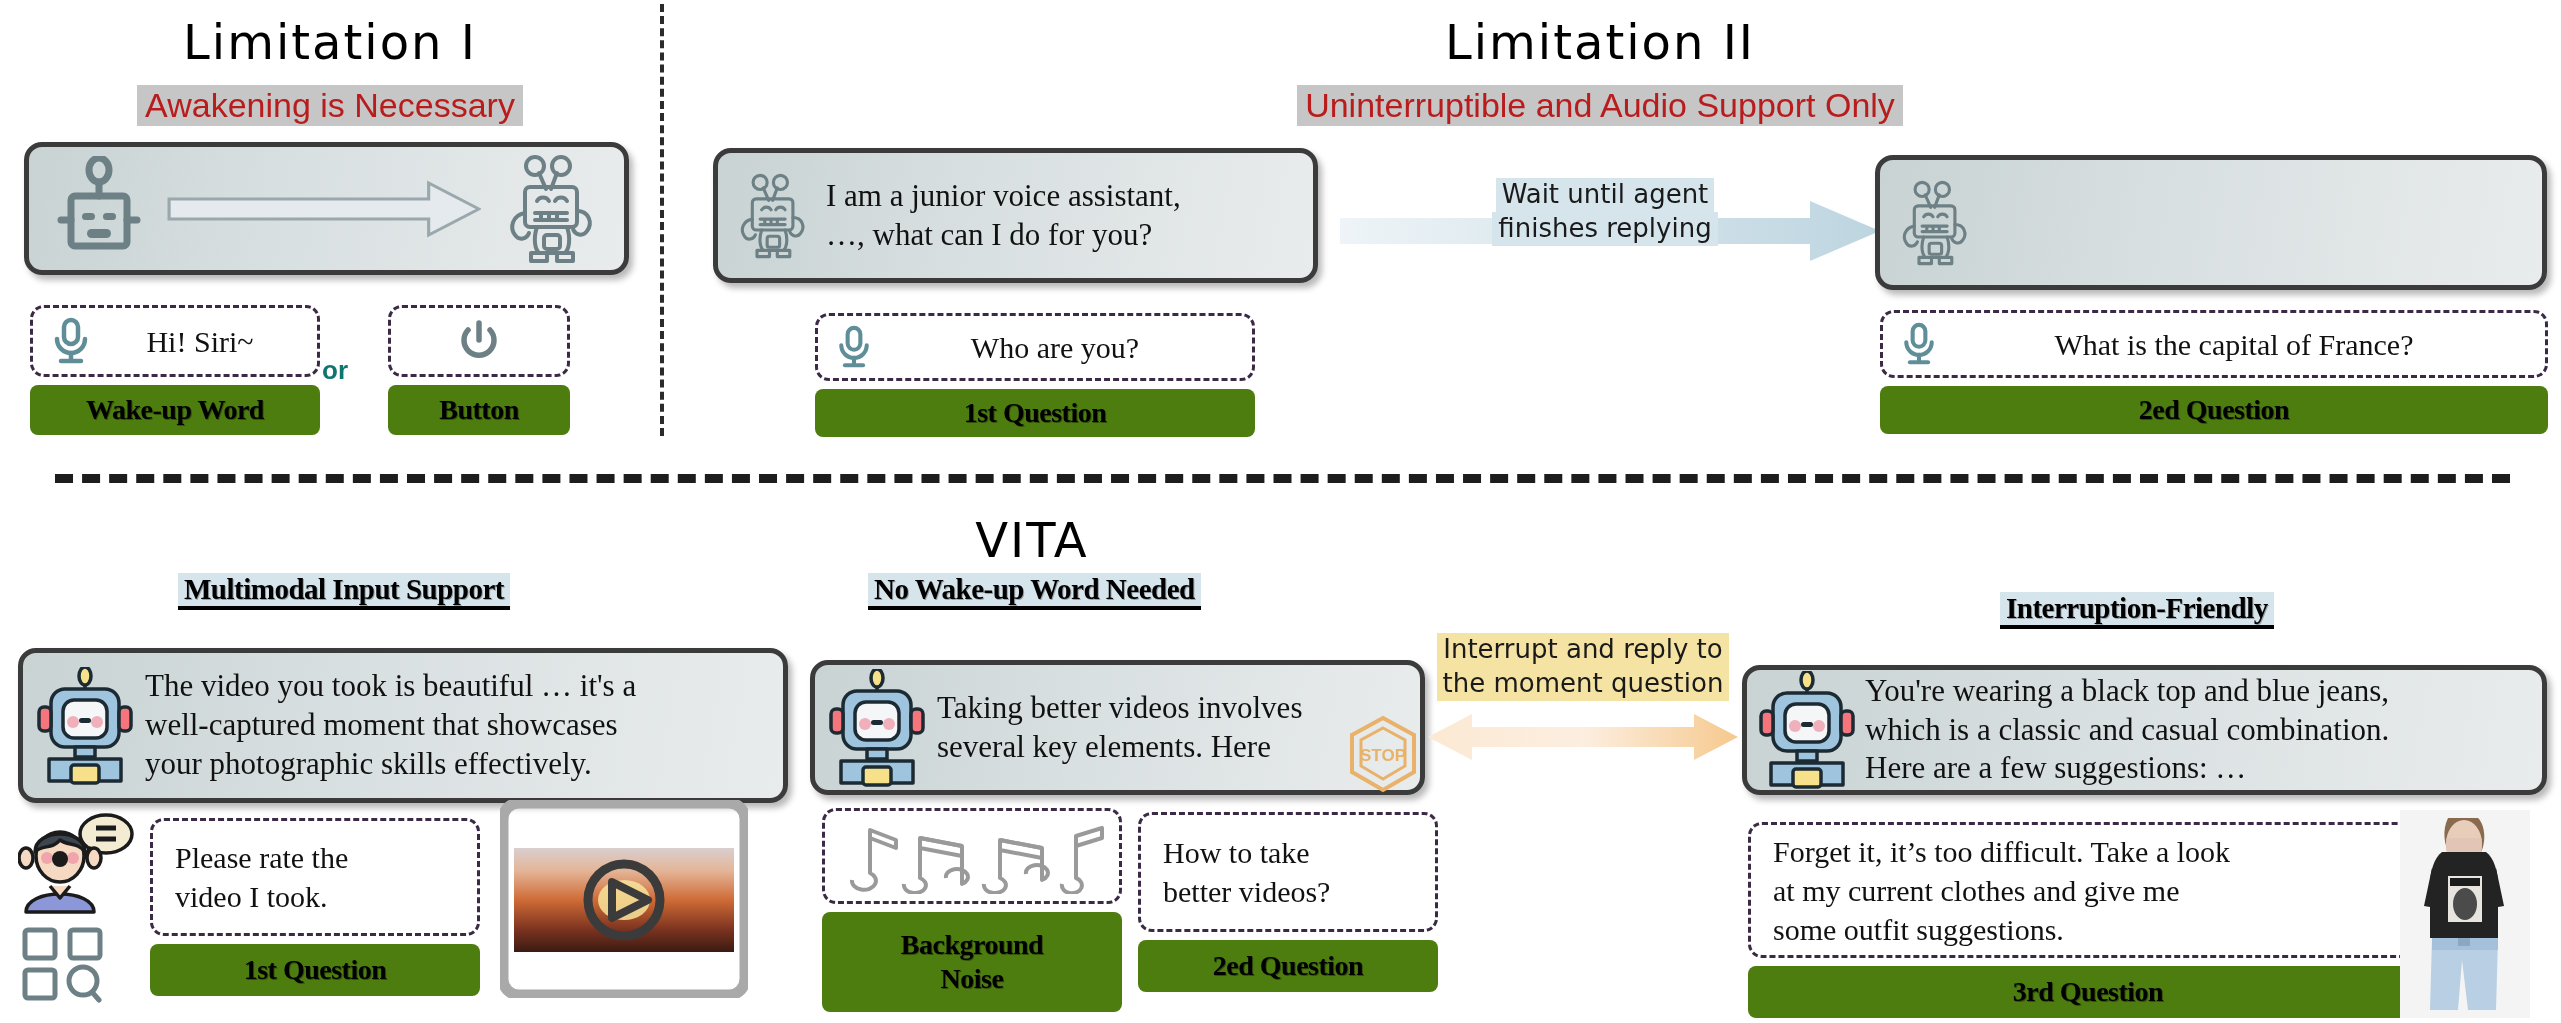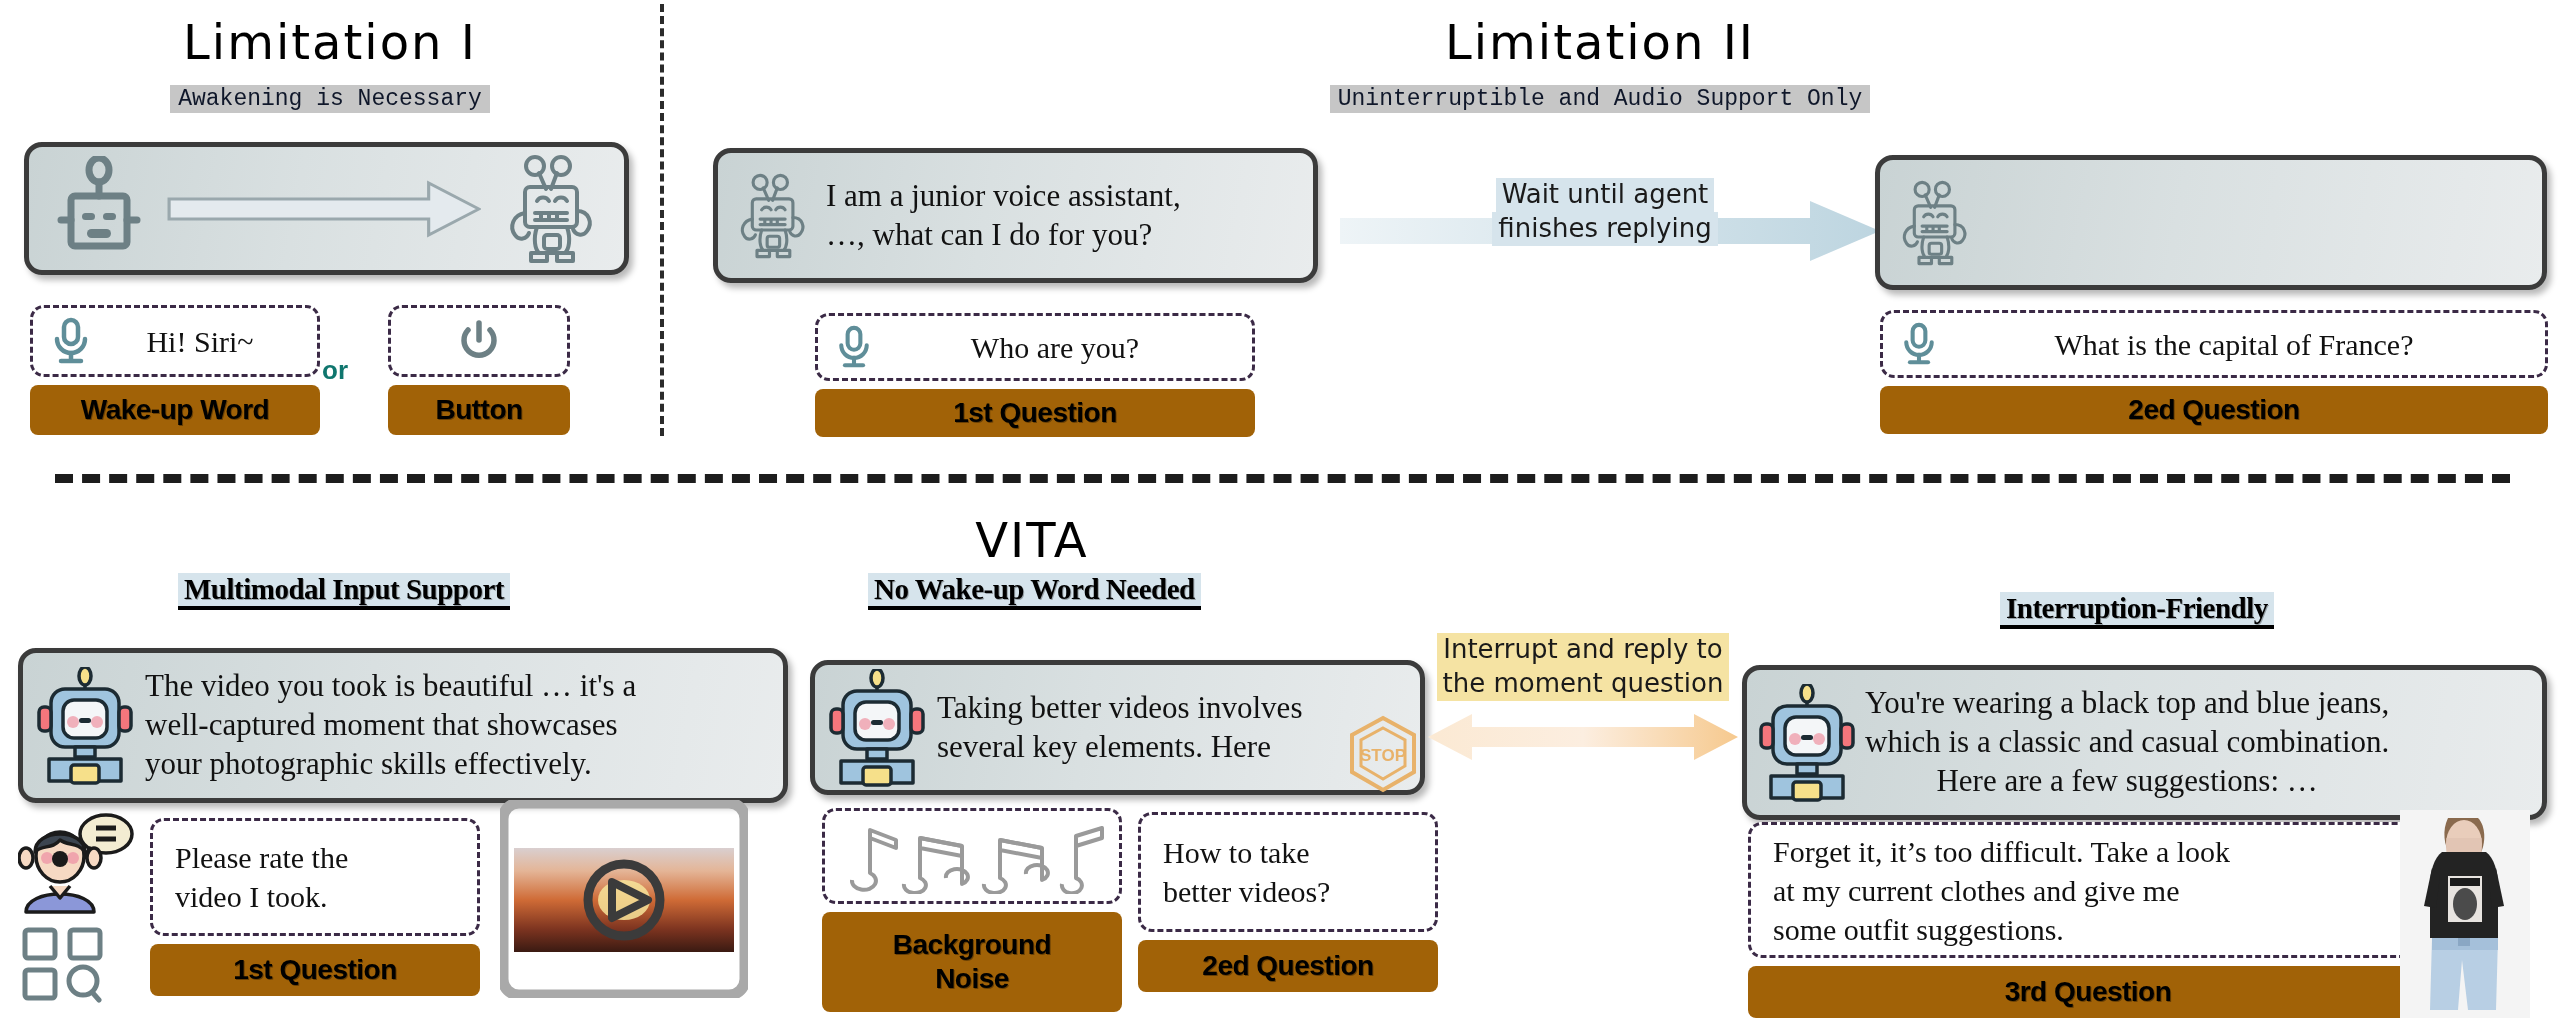--- a/index.html
+++ b/index.html
@@ -31,33 +31,33 @@
     position: absolute;
     border: 3px dashed #3b2a46;
     border-radius: 14px;
     background: #fff;
     display: flex; align-items: center;
   }
   .dashed-box .txt { font-size: 30px; line-height: 1.3; color:#111; }
 
   .caption {
     position: absolute;
-    background: #a16207;
+    background: #4d7c0f;
     border-radius: 8px;
     display: flex; align-items: center; justify-content: center;
-    font-family: Liberation Sans, sans-serif;
+    font-family: Liberation Serif, serif;
     font-weight: 700;
     font-size: 28px;
     color: #000;
     text-shadow: 1px 1px 0 rgba(0,0,0,.35);
     letter-spacing: -0.5px;
   }
 
   .title-hand { position: absolute; font-size: 48px; color:#000; }
-  .subtitle   { position: absolute; font-size: 23px; color:#0f172a; font-family:Liberation Mono, monospace;}
+  .subtitle   { position: absolute; font-size: 34px; color:#b91c1c; font-family:Liberation Sans, sans-serif;}
   .sec-head   { position: absolute; font-size: 29px; font-weight: 700; color:#000;
                 border-bottom: 4px solid #000; letter-spacing:-.5px;
                 text-shadow: 1px 1px 0 rgba(0,0,0,.3); }
 
   .vdash { position:absolute; border-left: 4px dashed #2b2b2b; }
   .hdash-sep { position:absolute; height:0; border-top: 7px double #1d1d1d; }
 
   .arrow-note { position:absolute; font-family:"DejaVu Sans", sans-serif; 
                 font-size: 26px; line-height:1.3; color:#1a1a1a; text-align:center; z-index:6;}
 
@@ -428,21 +428,21 @@
       </linearGradient>
     </defs>
     <path d="M0,25 L44,2 L44,15 L266,15 L266,2 L310,25 L266,48 L266,35 L44,35 L44,48 Z" fill="url(#orgrad)"></path>
   </svg>
 </div>
 <div class="arrow-note" style="left:1418px; top:633px; width:330px;">
   <span class="hl-yellow">Interrupt and reply to</span><br>
   <span class="hl-yellow">the moment question</span>
 </div>
 
-<div class="agent-bubble" style="left:1742px; top:665px; width:805px; height:155px; padding:8px 10px;text-align:center;">
+<div class="agent-bubble" style="left:1742px; top:665px; width:805px; height:130px; padding:8px 10px;">
   <span style="flex:0 0 auto;">
     <svg width="100" height="118" viewBox="0 0 100 118">
       <g stroke="#1c2b33" stroke-width="3.5" stroke-linejoin="round">
         <line x1="50" y1="8" x2="50" y2="22"></line>
         <ellipse cx="50" cy="9" rx="6" ry="9" fill="#f6e08a"></ellipse>
         <rect x="16" y="22" width="68" height="58" rx="14" fill="#9fc4de"></rect>
         <rect x="28" y="33" width="44" height="38" rx="11" fill="#f4f6f8"></rect>
         <rect x="4" y="40" width="12" height="24" rx="5" fill="#f4767c"></rect>
         <rect x="84" y="40" width="12" height="24" rx="5" fill="#f4767c"></rect>
         <circle cx="38" cy="55" r="6" fill="#f0b0bb" stroke="none"></circle>

